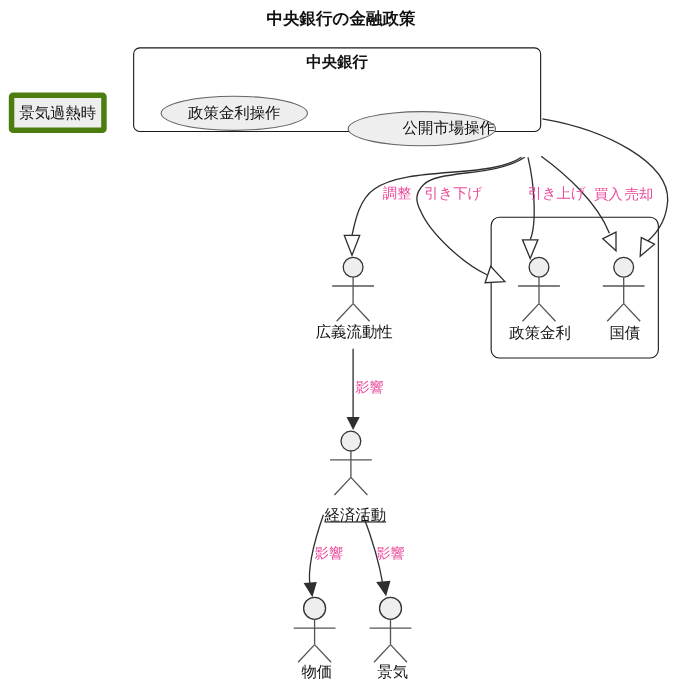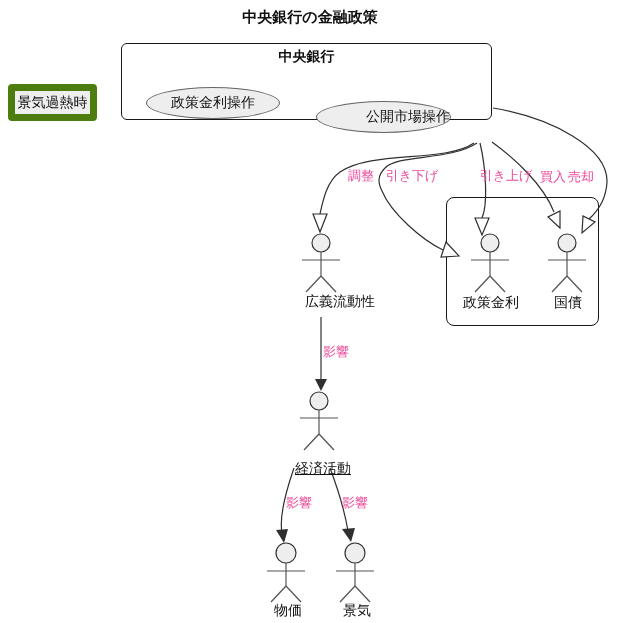--- a/index.html
+++ b/index.html
@@ -6,21 +6,21 @@
   #canvas{
     position:relative;width:620px;height:623px;background:#ffffff;
     font-family:"DejaVu Sans","Liberation Sans",sans-serif;
     color:#111;overflow:hidden;
   }
   .abs{position:absolute;}
   .ctr{transform:translateX(-50%);white-space:nowrap;}
   #diagram-title{left:0;right:0;top:8px;text-align:center;font-size:15px;font-weight:bold;}
   #note-overheat{
     left:8px;top:84px;width:89px;height:37px;background:#eeeeee;
-    border:7px solid #4d7c0f;border-radius:4px;display:flex;align-items:center;
+    border:5px solid #4d7c0f;border-radius:4px;display:flex;align-items:center;
     justify-content:center;font-size:14px;box-sizing:border-box;
   }
   #central-bank-box{
     left:121px;top:43px;width:371px;height:77px;background:#ffffff;
     border:1px solid #181818;border-radius:6px;box-sizing:border-box;
   }
   #central-bank-title{left:0;right:0;top:4px;text-align:center;font-weight:bold;font-size:14px;}
   .usecase{
     position:absolute;background:#eeeeee;border:1px solid #666;border-radius:50%;
     display:flex;align-items:center;justify-content:center;font-size:14px;box-sizing:border-box;
@@ -131,20 +131,20 @@
 
   <div class="edge-label ctr" style="left:361px;top:167px;">調整</div>
   <div class="edge-label ctr" style="left:412px;top:167px;">引き下げ</div>
   <div class="edge-label ctr" style="left:506px;top:167px;">引き上げ</div>
   <div class="edge-label ctr" style="left:553px;top:168px;">買入</div>
   <div class="edge-label ctr" style="left:581px;top:168px;text-align:right;">売却</div>
   <div class="edge-label ctr" style="left:336px;top:343px;">影響</div>
   <div class="edge-label ctr" style="left:299px;top:494px;">影響</div>
   <div class="edge-label ctr" style="left:355px;top:494px;">影響</div>
 
-  <div class="actor-label ctr" style="left:322px;top:293px;margin-left:18px;">広義流動性</div>
+  <div class="actor-label ctr" style="left:322px;top:293px;">広義流動性</div>
   <div class="actor-label ctr" style="left:491px;top:294px;">政策金利</div>
   <div class="actor-label ctr" style="left:568px;top:294px;">国債</div>
   <div class="actor-label ctr" style="left:323px;top:460px;text-decoration:underline;">経済活動</div>
   <div class="actor-label ctr" style="left:288px;top:602px;">物価</div>
   <div class="actor-label ctr" style="left:357px;top:602px;">景気</div>
 
 </div>
 
 </body></html>

